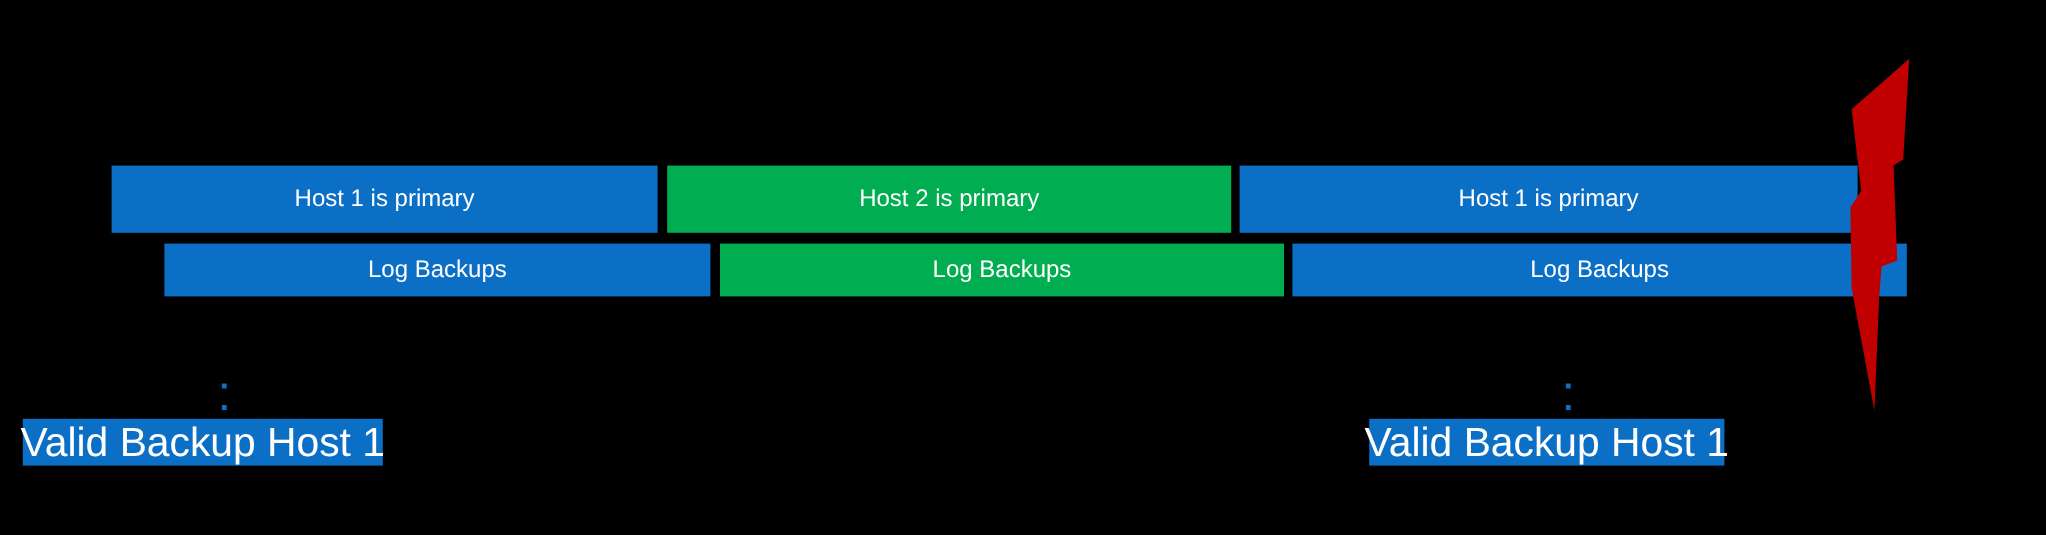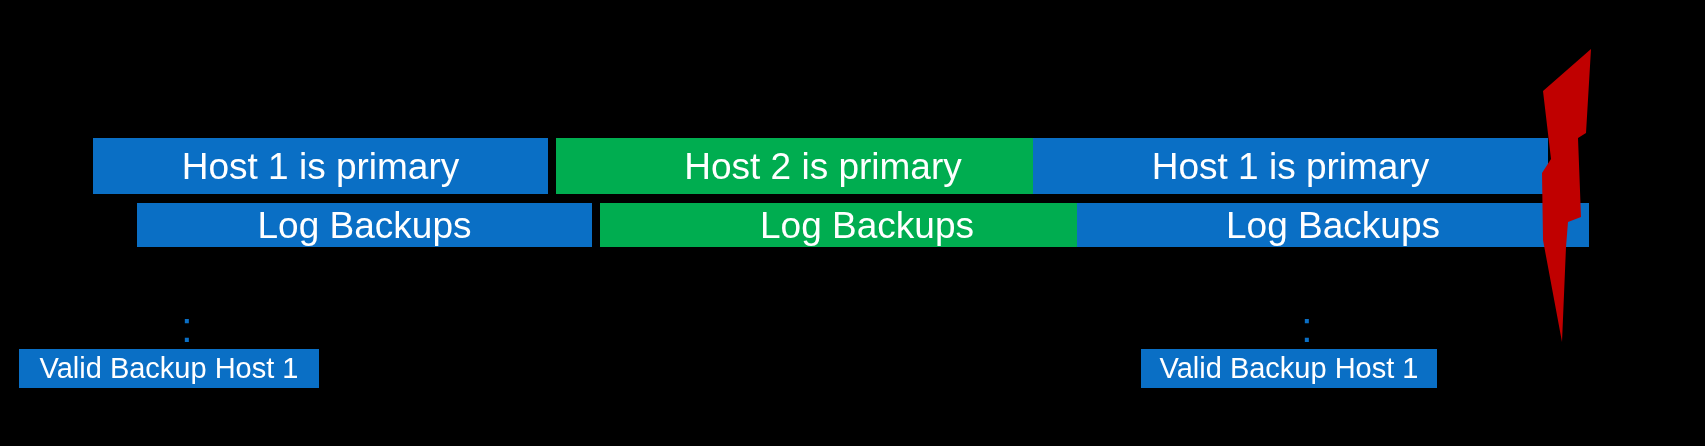--- a/index.html
+++ b/index.html
@@ -15,28 +15,28 @@
     overflow: hidden;
     font-family: "Liberation Sans", sans-serif;
   }
   
   .bar {
     position: absolute;
     display: flex;
     align-items: center;
     justify-content: center;
     color: #ffffff;
-    font-size: 37px;
+    font-size: 20px;
     line-height: 1;
     white-space: nowrap;
   }
   .row-primary { top: 138px; height: 56px; }
   .row-logs    { top: 203px; height: 44px; margin-left: 44px; }
   .col-s1 { left: 93px;   width: 455px; }
-  .col-s2 { left: 556px;  width: 470px; padding-left: 32px; }
+  .col-s2 { left: 556px;  width: 470px; }
   .col-s3 { left: 1033px; width: 515px; }
   .col-s3.row-logs { width: 512px; }
   .fill-blue  { background: var(--blue,  #0A6FC5); }
   .fill-green { background: var(--green, #00AD50); }
   
   #bolt {
     position: absolute;
     left: 1535px;
     top: 45px;
     width: 60px;
@@ -55,21 +55,21 @@
   
   .valid-label {
     position: absolute;
     top: 349px;
     height: 39px;
     background: var(--blue, #0A6FC5);
     color: #ffffff;
     display: flex;
     align-items: center;
     justify-content: center;
-    font-size: 29px;
+    font-size: 34px;
     line-height: 1;
     white-space: nowrap;
   }
   #valid-label-1 { left: 19px;   width: 300px; }
   #valid-label-2 { left: 1141px; width: 296px; }
 </style>
 </head>
 <body>
 
 <div id="canvas">

